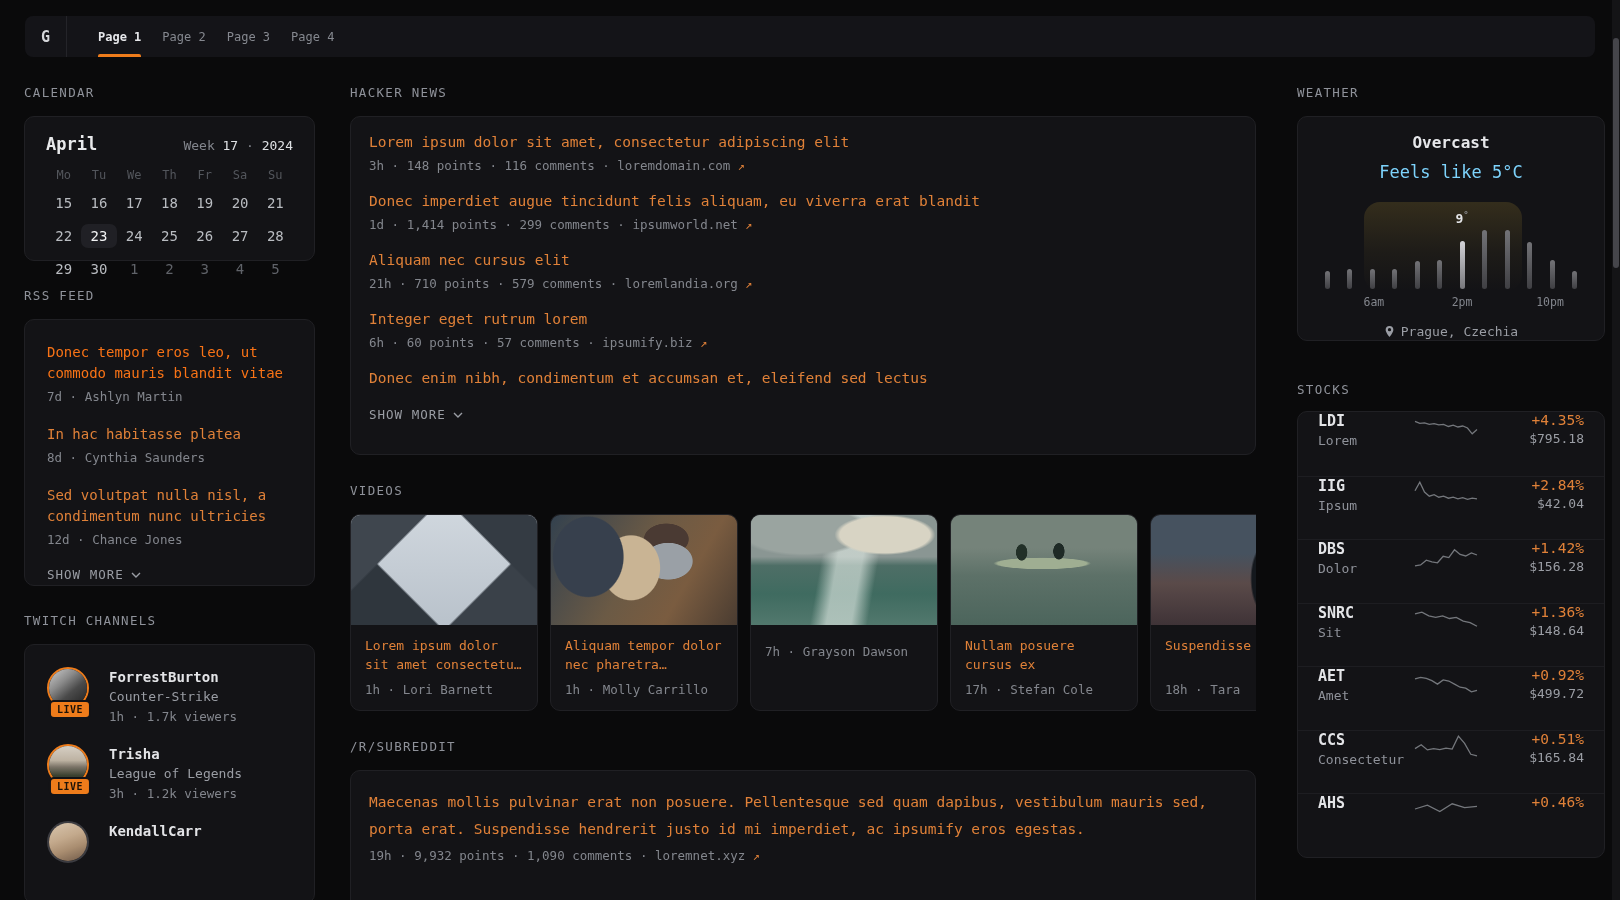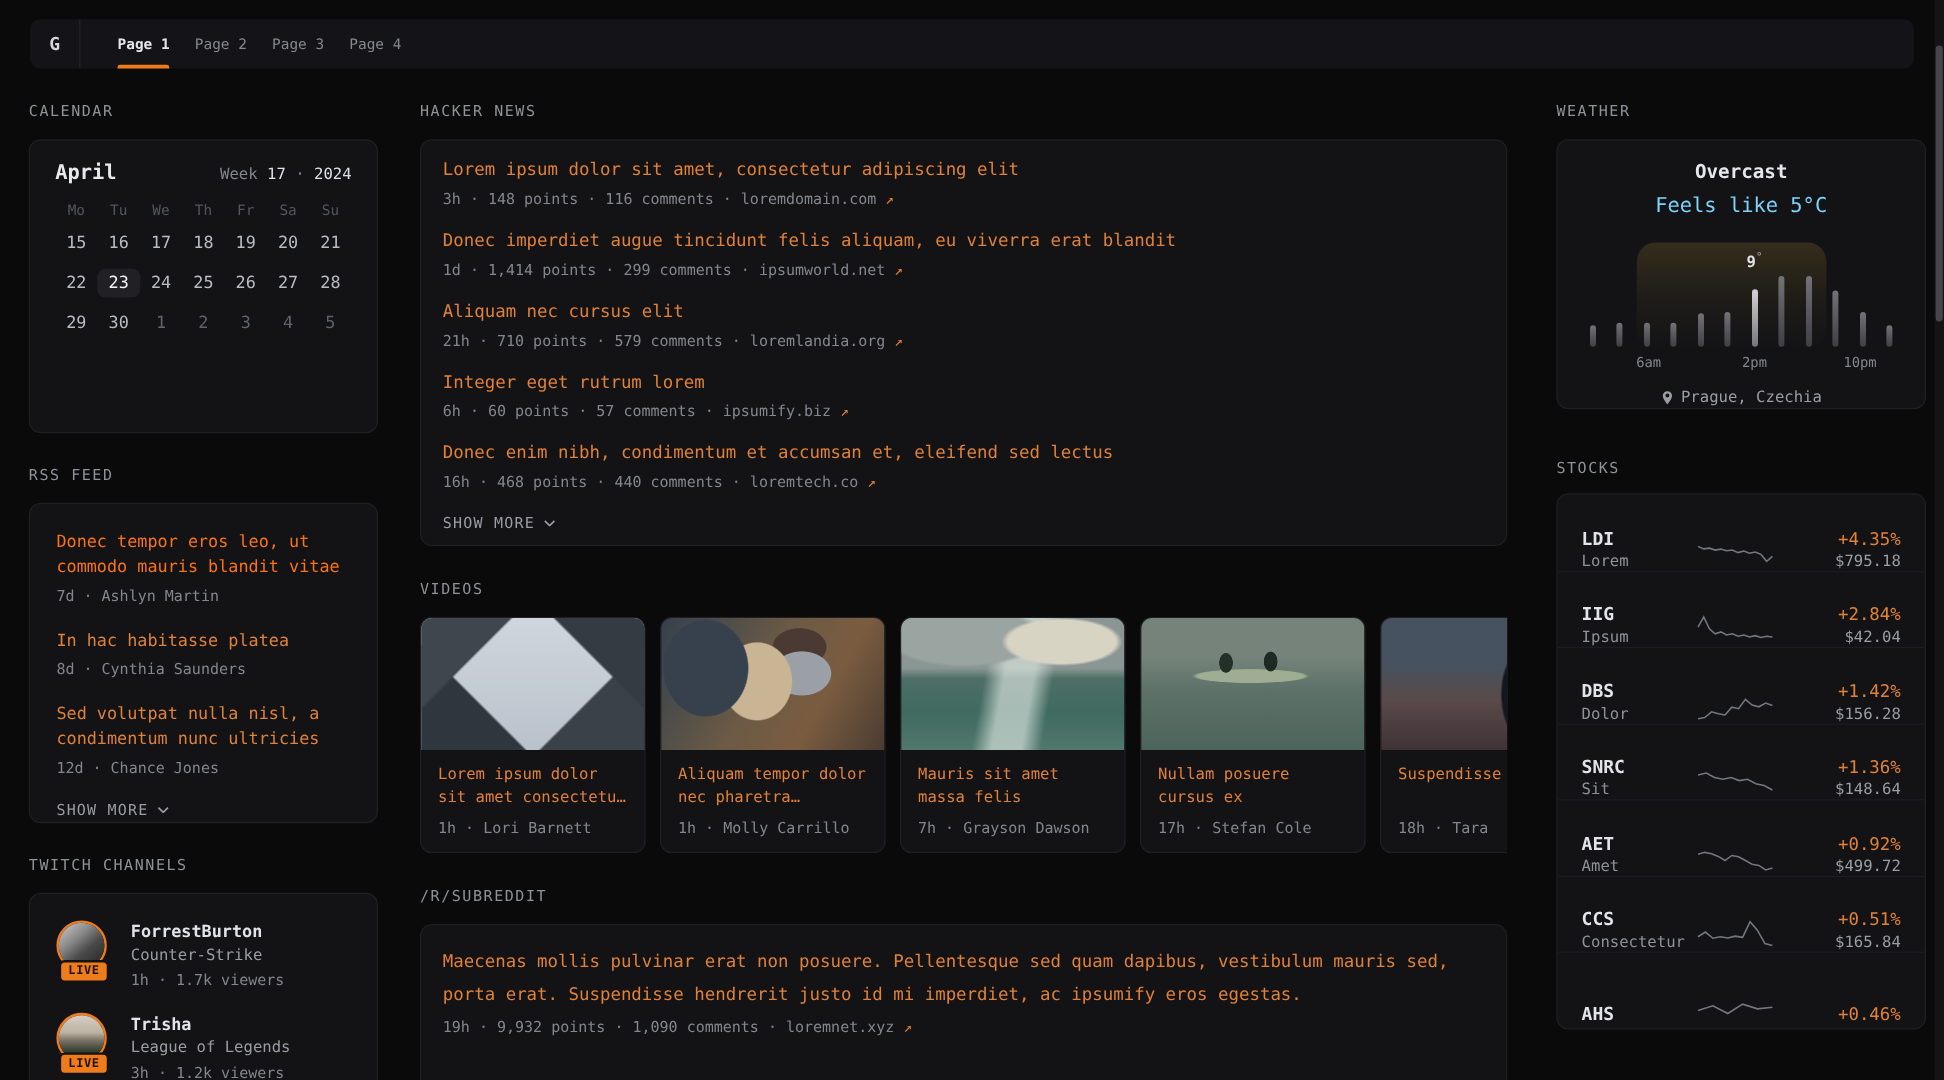--- a/index.html
+++ b/index.html
@@ -23,21 +23,21 @@
   .tab.active { color:#e6e7ea; font-weight:bold; }
   .tab.active .tab-underline { position:absolute; left:0; right:0; bottom:0; height:3px;
     background:#ee7c1b; border-radius:2px 2px 0 0; }
 
   
   .col-left  { position:absolute; left:24px;  top:85px; width:291px; }
   .col-mid   { position:absolute; left:350px; top:85px; width:906px; }
   .col-right { position:absolute; left:1297px;top:85px; width:308px; }
 
   
-  .cal-card { height:245px; padding:17px 21px; }
+  .cal-card { height:145px; padding:17px 21px; }
   .cal-head { display:flex; justify-content:space-between; align-items:baseline; }
   .cal-month { font-size:17px; font-weight:bold; color:#e8e9eb; }
   .cal-week { font-size:13px; color:#dee0e3; }
   .cal-week .dim { color:#83868d; }
   .cal-grid { display:grid; grid-template-columns:repeat(7,1fr); margin-top:14px;
     row-gap:9px; text-align:center; }
   .cal-dh { font-size:12px; color:#53565c; }
   .cal-d { font-size:14px; color:#b9bcc1; padding:4px 0; }
   .cal-d.dim { color:#606369; }
   .cal-d.selected { background:#202025; border-radius:7px; color:#f2f3f4; }
@@ -133,21 +133,21 @@
     font-size:13px; color:#e3e4e7; font-weight:bold; }
   .w-now sup { font-size:9px; color:#9a9da4; }
   .w-hours { position:relative; width:264px; height:14px; margin:6px auto 0; }
   .w-hour { position:absolute; transform:translateX(-50%); font-size:11.5px; color:#83868d; }
   .w-loc { margin-top:15px; font-size:13px; color:#9a9da4; display:flex;
     align-items:center; justify-content:center; gap:6px; }
 
   
   .stocks-sec { margin-top:41px; }
   .stocks-sec .sec-label { margin-bottom:14px; }
-  .stock-row { height:63.5px; display:flex; align-items:flex-end; padding:0 20px;
+  .stock-row { height:63.5px; display:flex; align-items:flex-start; padding:0 20px;
     border-top:1px solid #1d1d21; cursor:pointer; }
   .stock-row:first-child { border-top:none; }
   .stock-id { width:96px; }
   .stock-ticker { font-size:15px; font-weight:bold; color:#e3e4e7; }
   .stock-name { font-size:13px; color:#8f929a; margin-top:3px; }
   .spark { width:64px; height:30px; flex-shrink:0; }
   .stock-vals { flex:1; text-align:right; }
   .stock-change { font-size:14.5px; color:#e08138; }
   .stock-change.down { color:#429ae8; }
   .stock-price { font-size:13px; color:#9b9ea5; margin-top:3px; }
@@ -306,21 +306,20 @@
     <div class="hn-item">
       <div class="hn-title">Aliquam nec cursus elit</div>
       <div class="meta"><span>21h · 710 points · 579 comments · loremlandia.org</span> <span class="arrow">↗</span></div>
     </div>
     <div class="hn-item">
       <div class="hn-title">Integer eget rutrum lorem</div>
       <div class="meta"><span>6h · 60 points · 57 comments · ipsumify.biz</span> <span class="arrow">↗</span></div>
     </div>
     <div class="hn-item">
       <div class="hn-title">Donec enim nibh, condimentum et accumsan et, eleifend sed lectus</div>
-      <div class="meta"><span>16h · 468 points · 440 comments · loremtech.co</span> <span class="arrow">↗</span></div>
     </div>
     <div class="show-more">
       <span>SHOW MORE</span>
       <svg width="10" height="6" viewBox="0 0 10 6">
           <polyline points="1,1 5,5 9,1" stroke="#9a9da4" fill="none" stroke-width="1.4"></polyline>
         </svg>
     </div>
   </div>
 
   <div style="margin-top:28px;">
@@ -336,21 +335,20 @@
       <div class="video-card">
         <div class="thumb thumb-2"></div>
         <div class="video-body">
           <div class="video-title">Aliquam tempor dolor nec pharetra…</div>
           <div class="meta video-meta">1h · Molly Carrillo</div>
         </div>
       </div>
       <div class="video-card">
         <div class="thumb thumb-3"></div>
         <div class="video-body">
-          <div class="video-title">Mauris sit amet massa felis</div>
           <div class="meta video-meta">7h · Grayson Dawson</div>
         </div>
       </div>
       <div class="video-card">
         <div class="thumb thumb-4"></div>
         <div class="video-body">
           <div class="video-title">Nullam posuere cursus ex</div>
           <div class="meta video-meta">17h · Stefan Cole</div>
         </div>
       </div>

